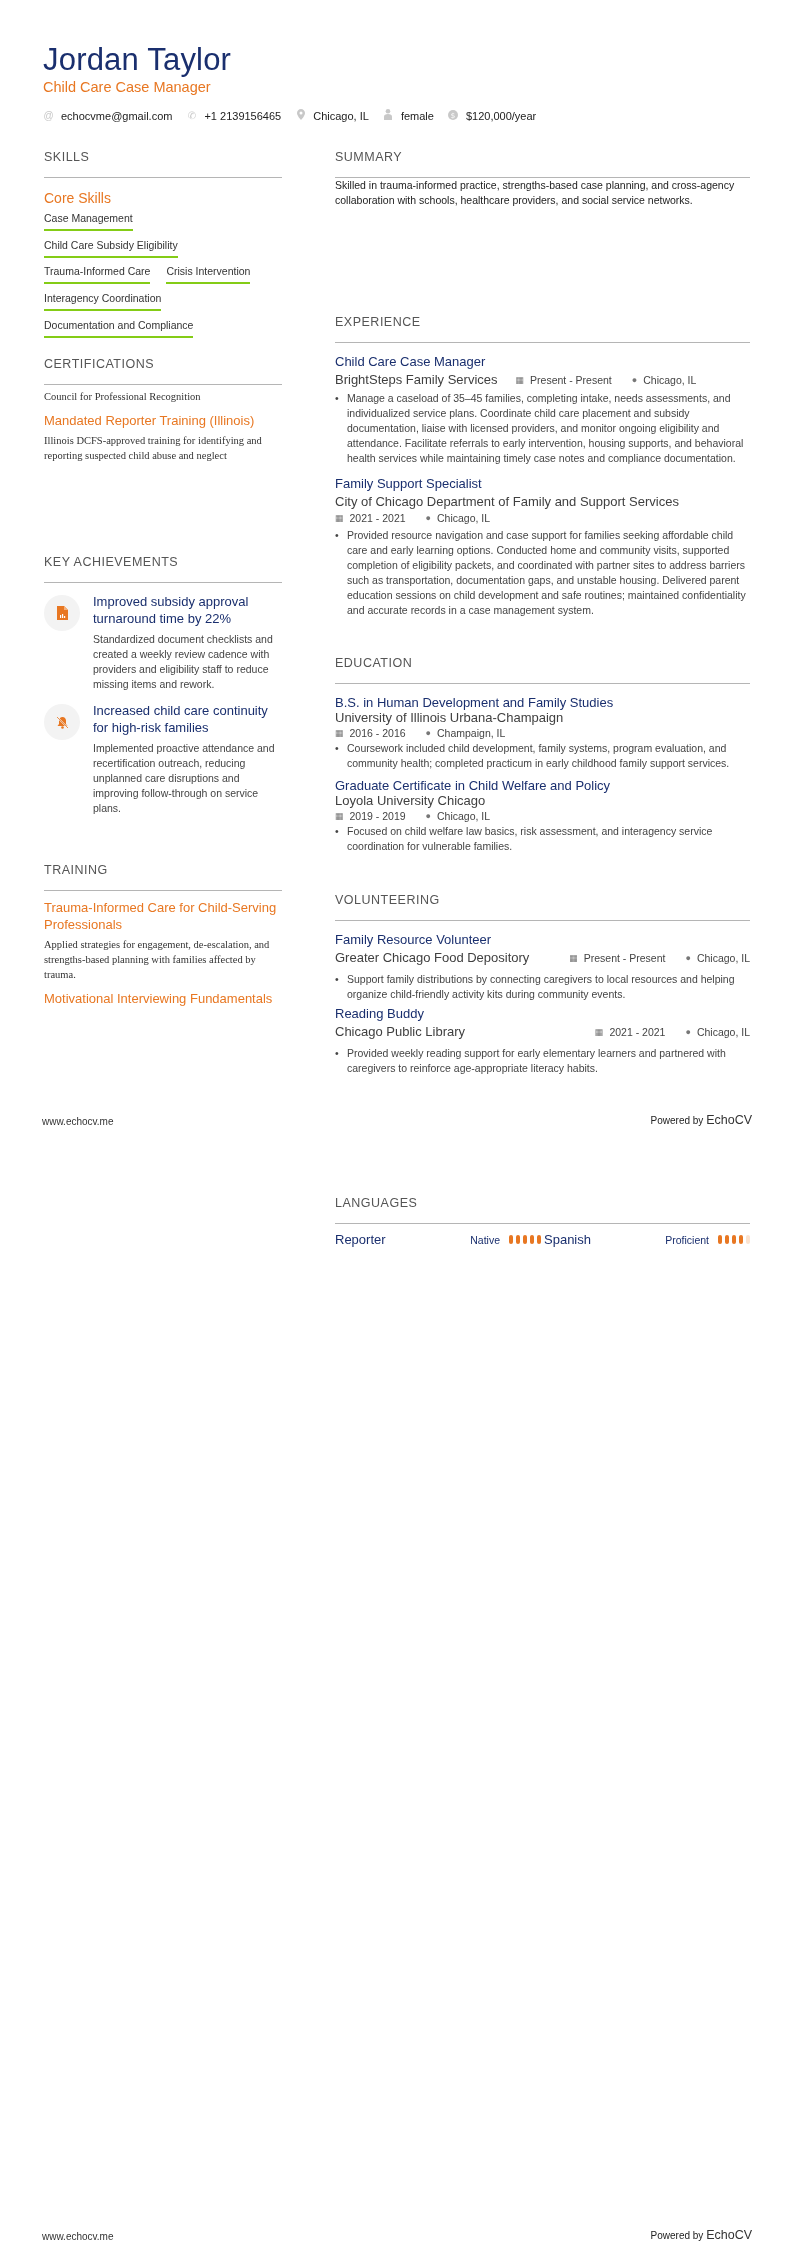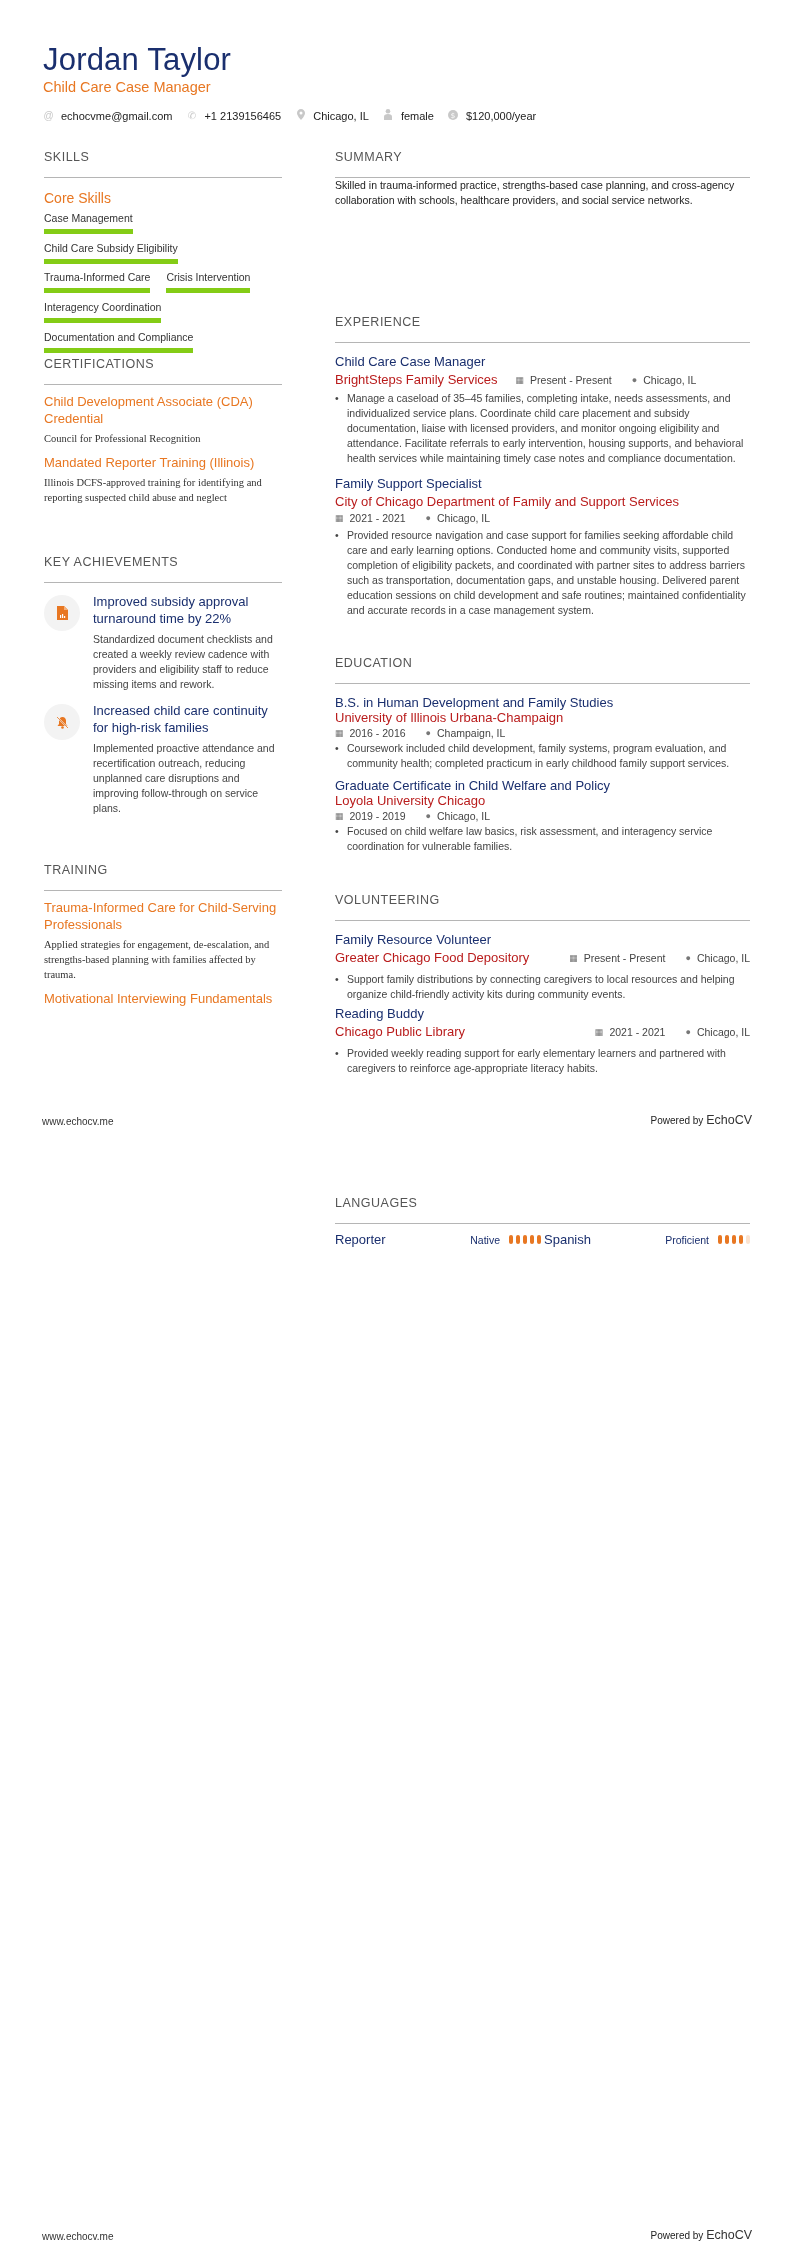--- a/index.html
+++ b/index.html
@@ -17,35 +17,35 @@
 
   
   .sec-title { font-size: 12.5px; color: #555; letter-spacing: 0.5px; font-family: "Liberation Sans", sans-serif; padding-bottom: 13px; border-bottom: 1.5px solid #b5b5b5; }
 
   
   .left { position: absolute; left: 44px; width: 238px; }
   .right { position: absolute; left: 335px; width: 415px; }
 
   .core-title { font-size: 14px; color: #e87722; font-family: "Liberation Sans", sans-serif; margin-top: 12px; }
   .skills { display: flex; flex-wrap: wrap; margin-top: 3px; }
-  .skill { font-size: 10.5px; color: #333; padding: 4px 0 5px 0; border-bottom: 5px solid #84cc16; margin-right: 16px; margin-bottom: 3px; font-family: "Liberation Sans", sans-serif; }
+  .skill { font-size: 10.5px; color: #333; padding: 4px 0 5px 0; border-bottom: 2px solid #84cc16; margin-right: 16px; margin-bottom: 3px; font-family: "Liberation Sans", sans-serif; }
 
   .cert-title { font-size: 13px; color: #e87722; line-height: 17px; margin-top: 8px; font-family: "Liberation Sans", sans-serif; }
   .cert-sub { font-size: 10.5px; color: #333; line-height: 15px; margin-top: 4px; font-family: Liberation Serif, serif; }
 
   .ach { display: flex; margin-top: 10px; }
   .ach-icon { width: 36px; height: 36px; border-radius: 50%; background: #f3f3f3; flex: none; display: flex; align-items: center; justify-content: center; margin-right: 13px; margin-top: 2px; }
   .ach-body { flex: 1; }
   .ach-title { font-size: 13px; color: #1a2f6e; line-height: 17px; font-family: "Liberation Sans", sans-serif; }
   .ach-desc { font-size: 10.5px; color: #444; line-height: 15px; margin-top: 5px; font-family: "Liberation Sans", sans-serif; }
 
   
   .summary p { font-size: 10.5px; color: #222; line-height: 15px; font-family: "Liberation Sans", sans-serif; }
   .role { font-size: 13px; color: #1a2f6e; font-family: "Liberation Sans", sans-serif; }
-  .org { font-size: 13px; color: #b91c1c; font-family: "Liberation Sans", sans-serif; }
+  .org { font-size: 13px; color: #404040; font-family: "Liberation Sans", sans-serif; }
   .row { display: flex; align-items: center; }
   .meta { display: flex; align-items: center; font-size: 10.5px; color: #444; font-family: "Liberation Sans", sans-serif; }
   .meta .mi { color: #777; font-size: 9px; margin-right: 6px; }
   .meta-item { display: flex; align-items: center; margin-right: 20px; }
   .bullets { margin-top: 4px; }
   .bullet { display: flex; font-size: 10.5px; color: #444; line-height: 15px; font-family: "Liberation Sans", sans-serif; }
   .bullet .dot { width: 12px; flex: none; }
 
   .footer { position: absolute; left: 42px; font-size: 10px; color: #333; font-family: "Liberation Sans", sans-serif; }
   .powered { position: absolute; right: 42px; font-size: 10px; color: #222; font-family: "Liberation Sans", sans-serif; }
@@ -116,21 +116,20 @@
         <span class="skill">Trauma-Informed Care</span>
         <span class="skill">Crisis Intervention</span>
       </div>
       <div style="flex-basis:100%;"><span class="skill" style="display:inline-block;">Interagency Coordination</span></div>
       <div style="flex-basis:100%;"><span class="skill" style="display:inline-block;">Documentation and Compliance</span></div>
     </div>
   </div>
 
   <div class="left" style="top:357px;">
     <div class="sec-title">CERTIFICATIONS</div>
-    <div class="cert-title">Child Development Associate (CDA) Credential</div>
     <div class="cert-sub">Council for Professional Recognition</div>
     <div class="cert-title">Mandated Reporter Training (Illinois)</div>
     <div class="cert-sub">Illinois DCFS-approved training for identifying and reporting suspected child abuse and neglect</div>
   </div>
 
   <div class="left" style="top:555px;">
     <div class="sec-title">KEY ACHIEVEMENTS</div>
     <div class="ach">
       <div class="ach-icon">
         <svg width="11" height="14" viewBox="0 0 11 14">

